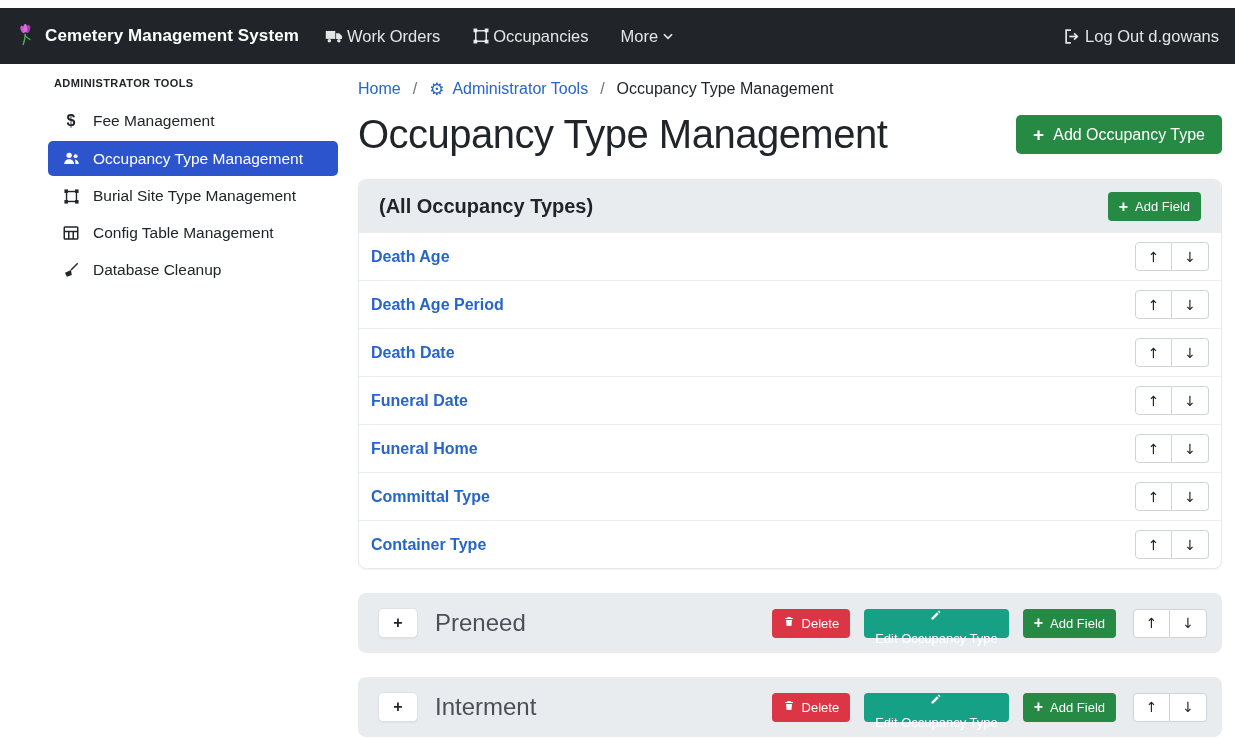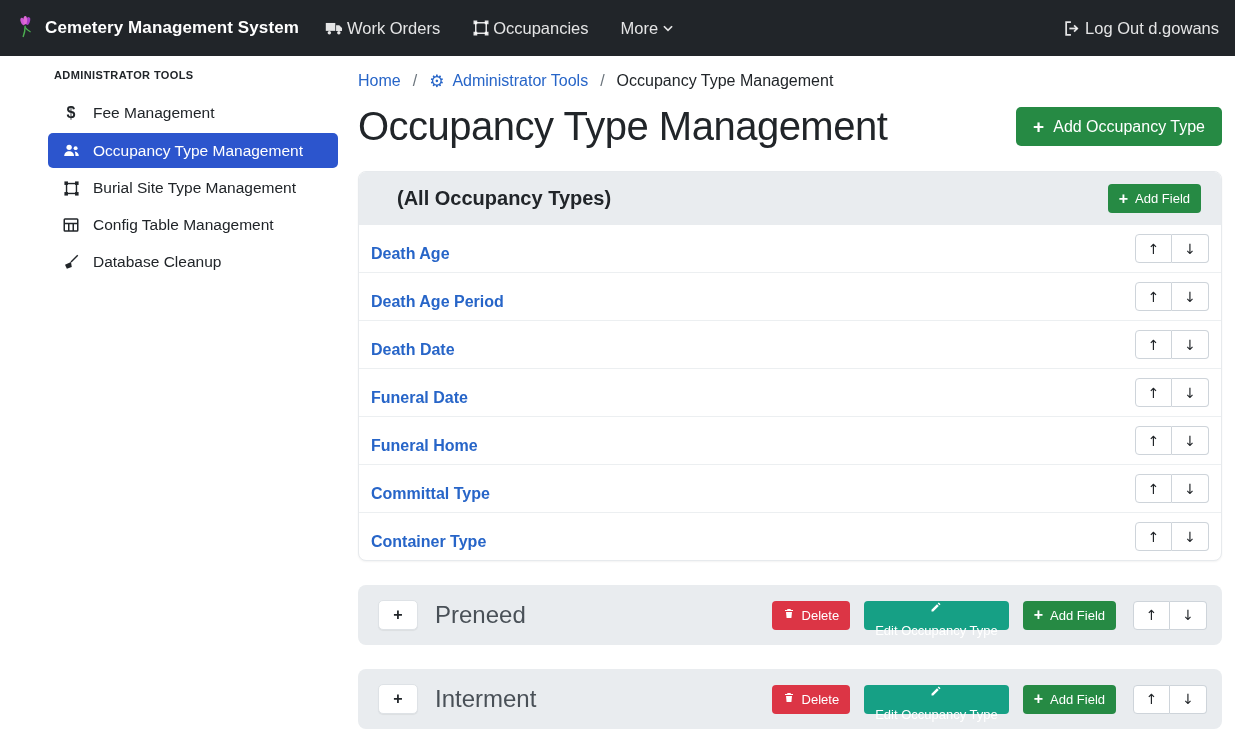--- a/index.html
+++ b/index.html
@@ -1,21 +1,21 @@
 <!DOCTYPE html>
 <html style="--navbar-bg: #212529; --accent-blue: #2c55cd; --link-blue: #2765c8; --green: #268a44; --teal: #16a085; --red: #dc3545; --header-gray: #e9ecef; --border-gray: #ced4da;"><head>
 <meta charset="utf-8">
 <style>
   * { box-sizing: border-box; margin: 0; padding: 0; }
   html, body { background: #fff; }
   body { font-family: "Liberation Sans", "DejaVu Sans", sans-serif; }
   .app { width: 1235px; height: 738px; overflow: hidden; display: flex; flex-direction: column; background: #fff; }
 
   
-  .navbar { height: 56px; flex: 0 0 56px; background: var(--navbar-bg, #212529); display: flex; align-items: center; padding: 0 16px; }
+  .navbar { height: 56px; flex: 0 0 56px; background: var(--navbar-bg, #212529); display: flex; align-items: center; padding: 0 16px; margin-top: 8px; }
   .brand { display: flex; align-items: center; gap: 9px; color: #fff; text-decoration: none; cursor: pointer; }
   .brand-text { font-weight: 700; font-size: 17px; letter-spacing: .1px; }
   .nav-items { display: flex; align-items: center; margin-left: 26px; gap: 32px; }
   .nav-link { display: inline-flex; align-items: center; gap: 3px; color: rgba(255,255,255,.88); font-size: 16.5px; text-decoration: none; cursor: pointer; }
   .nav-link svg { display: block; }
   .logout { margin-left: auto; }
 
   
   .body-row { flex: 1; display: flex; min-height: 0; padding-left: 38px; }
 
@@ -49,22 +49,22 @@
 
   .btn-group { display: inline-flex; }
   .btn-icon { background: #fff; border: 1px solid var(--border-gray, #ced4da); width: 37px; height: 29px; display: inline-flex; align-items: center; justify-content: center; color: #212529; font-size: 14px; cursor: pointer; font-family: inherit; }
   .btn-icon:first-child { border-radius: 4px 0 0 4px; }
   .btn-icon + .btn-icon { border-left: 0; border-radius: 0 4px 4px 0; }
   .arrow-glyph { font-family: "DejaVu Sans", sans-serif; font-size: 14px; line-height: 1; }
 
   
   .card { margin-top: 22px; border-radius: 8px; border: 1px solid #e7eaed; box-shadow: 0 1px 2px rgba(0,0,0,.05); overflow: hidden; background: #fff; }
   .card-header { background: var(--header-gray, #e9ecef); padding: 12px 20px; display: flex; align-items: center; justify-content: space-between; }
-  .card-title { font-size: 20px; font-weight: 600; color: #212529; margin-left: 18px; }
-  .field-row { display: flex; align-items: flex-end; justify-content: space-between; padding: 9px 12px 9px 12px; }
+  .card-title { font-size: 20px; font-weight: 600; color: #212529; }
+  .field-row { display: flex; align-items: center; justify-content: space-between; padding: 9px 12px 9px 12px; }
   .field-row + .field-row { border-top: 1px solid #eceff1; }
   .field-link { color: var(--link-blue, #2765c8); font-weight: 700; font-size: 16px; text-decoration: none; cursor: pointer; }
 
   
   .section-bar { margin-top: 24px; background: var(--header-gray, #e9ecef); border-radius: 8px; height: 60px; display: flex; align-items: center; padding: 0 15px 0 20px; gap: 17px; }
   .expand-btn { width: 40px; height: 30px; background: #fff; border: 1px solid #dee2e6; border-radius: 5px; font-size: 17px; color: #212529; cursor: pointer; display: inline-flex; align-items: center; justify-content: center; box-shadow: 0 1px 1px rgba(0,0,0,.06); font-family: inherit; }
   .section-name { font-size: 24px; font-weight: 500; color: #495057; flex: 1; }
   .section-actions { display: flex; align-items: center; gap: 14px; }
   .section-actions .btn-group { margin-left: 3px; }
 </style>

